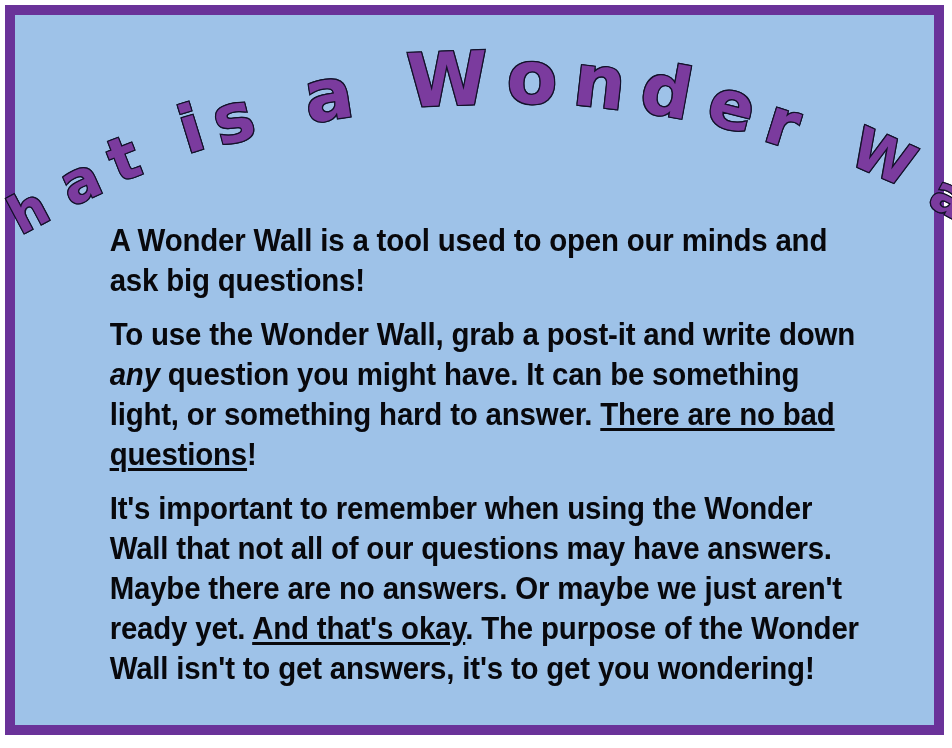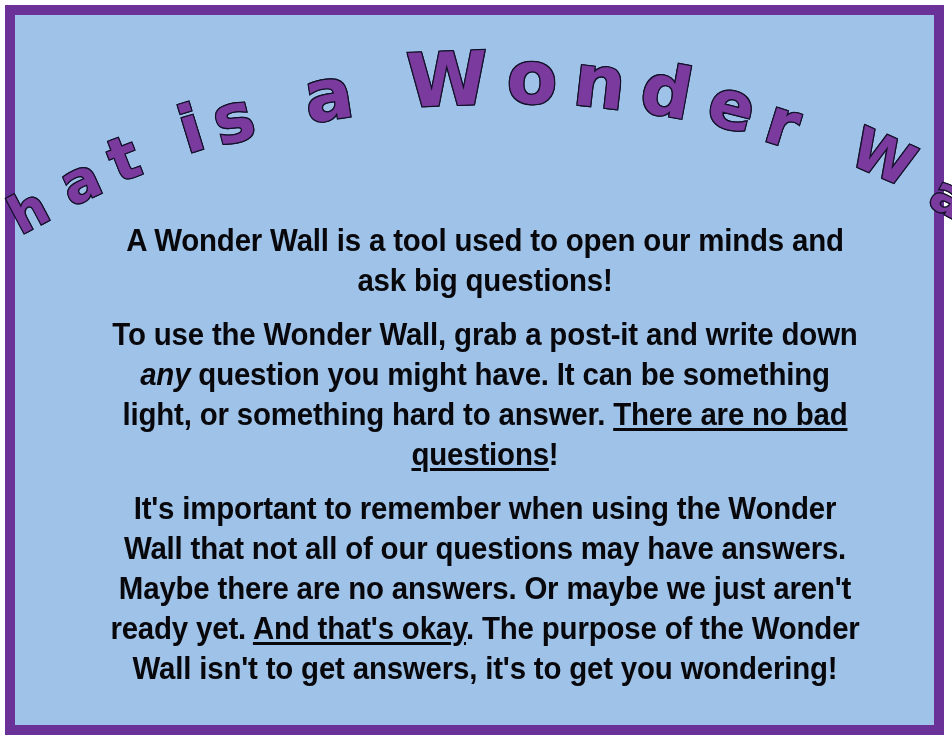--- a/index.html
+++ b/index.html
@@ -69,21 +69,21 @@
        1px -1px 0 #14122b,
       -1px -1px 0 #14122b;
   }
 
   
   #body-text {
     position: absolute;
     left: 62px;
     top: 205px;
     width: 816px;
-    text-align: center;
+    text-align: left;
     color: #08080c;
   }
   .para {
     font-family: "Liberation Sans", sans-serif;
     font-weight: 700;
     font-size: 32px;
     line-height: 40px;
     letter-spacing: -0.2px;
     margin: 0 0 14px 0;
     transform: scaleX(0.92);

